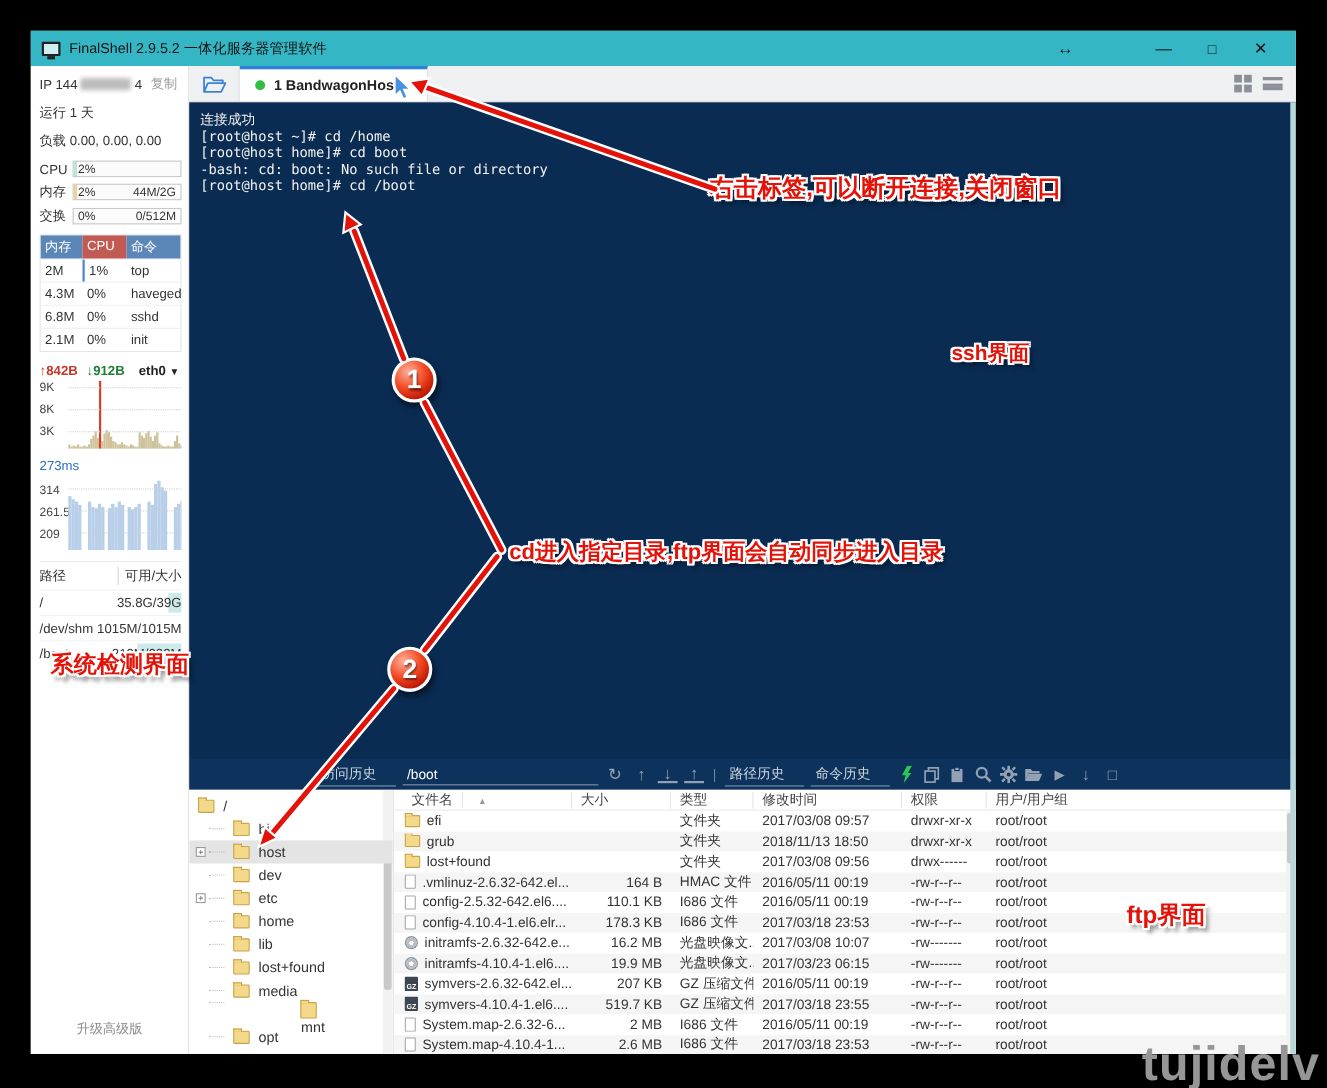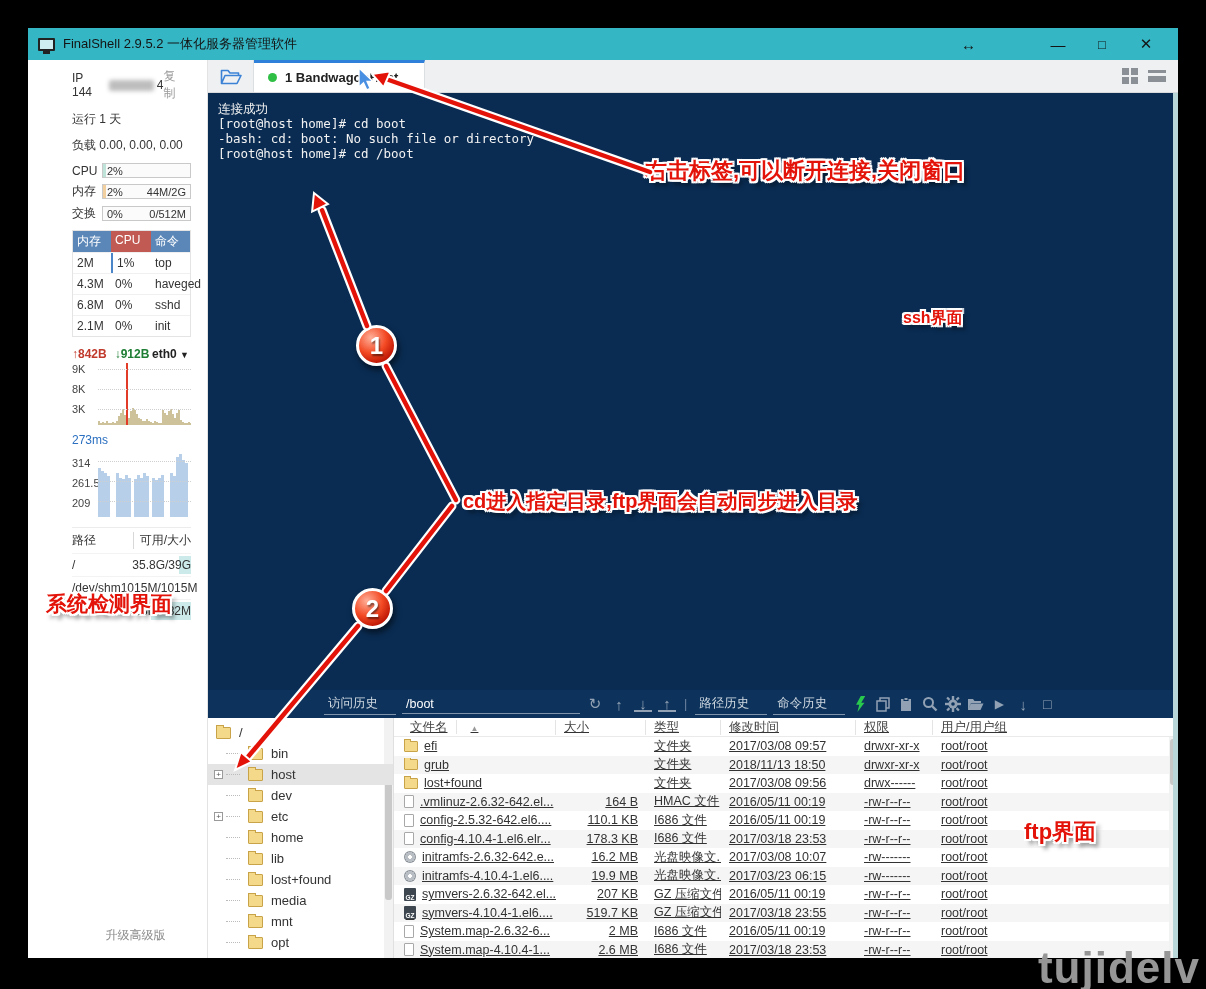--- a/index.html
+++ b/index.html
@@ -17,22 +17,22 @@
   .app-icon::after { content:""; position:absolute; left:3px; bottom:-5px; width:7px; height:3px; background:#222; }
   .tb-title { flex:0 0 auto; }
   .tb-spacer { flex:1; }
   .tb-resize { margin-right:60px; font-size:15px; font-weight:bold; }
   .tb-btn { width:44px; text-align:center; font-size:15px; cursor:default; }
   .tb-btn.max { font-size:13px; }
 
   .body { display:flex; height:898px; }
 
   
-  .sidebar { width:144px; background:#fff; font-size:12px; color:#333; padding:8px 16px 0 8px;
-             position:relative; flex:0 0 144px; border-right:1px solid #e3e3e3;margin-left:36px; }
+  .sidebar { width:144px; background:#fff; font-size:12px; color:#333; padding:8px 6px 0 8px;
+             position:relative; flex:0 0 144px; border-right:1px solid #e3e3e3; }
   .ip-row { display:flex; align-items:center; margin-bottom:9px; }
   .blur-ip { display:inline-block; width:46px; height:11px; margin:0 3px; background:#bdbdbd;
              border-radius:2px; filter:blur(2px); }
   .copy-link { margin-left:auto; color:#9a9a9a; padding-right:4px; }
   .sb-line { margin-bottom:9px; }
   .gauge { display:flex; align-items:center; margin-bottom:5px; }
   .gauge-label { width:30px; flex:0 0 30px; }
   .gauge-bar { position:relative; flex:1; height:15px; border:1px solid #c9c9c9; background:#fbfbfb; }
   .gauge-fill { position:absolute; left:0; top:0; bottom:0; }
   .gauge-fill.cpu { background:#bfe3d9; }
@@ -111,21 +111,21 @@
   .tree-row { display:flex; align-items:center; height:21px; position:relative; }
   .tree-row.sel { background:#e4e4e4; }
   .expander { position:absolute; left:6px; width:9px; height:9px; border:1px solid #9a9a9a; background:#fff;
               font-size:8px; line-height:7px; text-align:center; color:#555; }
   .tree-dots { position:absolute; left:18px; width:14px; border-top:1px dotted #bbb; }
   .folder { width:15px; height:12px; background:#f5d98b; border:1px solid #c9a348; border-radius:1px;
             position:relative; margin-right:8px; flex:0 0 15px; }
   .folder::before { content:""; position:absolute; left:-1px; top:-3px; width:6px; height:2px;
                     background:#f5d98b; border:1px solid #c9a348; border-bottom:none; }
 
-  .ft { flex:1; position:relative; font-size:12.5px; color:#333; overflow:hidden;text-decoration:underline; }
+  .ft { flex:1; position:relative; font-size:12.5px; color:#333; overflow:hidden; }
   .ft-head { display:grid; grid-template-columns:162px 90px 75px 135px 77px 1fr; height:19px;
              align-items:center; border-bottom:1px solid #eaeaea; color:#444; }
   .ft-head span { padding:0 8px; border-right:1px solid #e4e4e4; height:15px; line-height:15px; }
   .ft-head span:last-child { border-right:none; }
   .sort { font-size:8px; color:#999; margin-left:6px; }
   .ft-row { display:grid; grid-template-columns:162px 90px 75px 135px 77px 1fr; height:18.5px; align-items:center; }
   .ft-row:nth-child(even) { background:#f5f5f5; }
   .ft-cell { padding:0 8px; white-space:nowrap; overflow:hidden; }
   .ft-cell.name { display:flex; align-items:center; gap:6px; padding-left:10px; }
   .ft-cell.size { text-align:right; }
@@ -148,21 +148,21 @@
               box-shadow:2px 3px 7px rgba(0,0,0,.35); z-index:20; padding:3px 0; font-size:12.5px; color:#3a3a3a; }
   .menu-item { padding:6px 10px; white-space:nowrap; }
   .menu-item.disabled { color:#b5b5b5; }
   .menu-sep { border-top:1px solid #e3e3e3; margin:3px 6px; }
 
   
   .anno { position:absolute; color:#e31309; font-weight:bold; z-index:40; white-space:nowrap;
           text-shadow:-2px -2px 0 #fff, 2px -2px 0 #fff, -2px 2px 0 #fff, 2px 2px 0 #fff,
                       0 -2px 0 #fff, 0 2px 0 #fff, -2px 0 0 #fff, 2px 0 0 #fff, 4px 5px 4px rgba(0,0,0,.55); }
   .anno.tab-tip { left:645px; top:156px; font-size:22px; }
-  .anno.ssh { left:903px; top:308px; font-size:16px; }
+  .anno.ssh { left:865px; top:308px; font-size:19px; }
   .anno.cd-tip { left:463px; top:488px; font-size:20px; }
   .anno.sysmon { left:46px; top:590px; font-size:21px; }
   .anno.ftp { left:1024px; top:817px; font-size:22px; }
   .badge { position:absolute; width:41px; height:41px; border-radius:50%; z-index:45;
            background:radial-gradient(circle at 34% 28%, #ffb09a, #f34a24 45%, #bc1403 78%);
            border:3px solid #fff; box-shadow:2px 4px 6px rgba(0,0,0,.55);
            color:#fff; font-size:24px; font-weight:bold; text-align:center; line-height:35px;
            text-shadow:1px 2px 2px rgba(0,0,0,.5); }
   .badge.b1 { left:356px; top:325px; }
   .badge.b2 { left:352px; top:588px; }
@@ -420,20 +420,21 @@
                 <i></i>
                 <i></i>
               </span>
             <span class="ham-icon"></span>
           </div>
         </div>
 
         <div class="terminal">
           <div id="term-lines">
               <div class="term-line">连接成功</div>
+              <div class="term-line">[root@host ~]# cd /home</div>
               <div class="term-line">[root@host home]# cd boot</div>
               <div class="term-line">-bash: cd: boot: No such file or directory</div>
               <div class="term-line">[root@host home]# cd /boot</div>
             </div>
         </div>
 
         <div class="ftp-toolbar">
           <span class="tb-field">访问历史</span>
           <span class="tb-field path">/boot</span>
           <span class="tico">↻</span>
@@ -532,21 +533,21 @@
               <div class="tree-row" style="padding-left: 40px;">
                 <span class="tree-dots"></span>
                 <span class="folder"></span>
                 <span>lost+found</span>
               </div>
               <div class="tree-row" style="padding-left: 40px;">
                 <span class="tree-dots"></span>
                 <span class="folder"></span>
                 <span>media</span>
               </div>
-              <div class="tree-row" style="padding-left: 40px;">
+              <div class="tree-row" style="padding-left: 40px; flex-direction: column;">
                 <span class="tree-dots"></span>
                 <span class="folder"></span>
                 <span>mnt</span>
               </div>
               <div class="tree-row" style="padding-left: 40px;">
                 <span class="tree-dots"></span>
                 <span class="folder"></span>
                 <span>opt</span>
               </div>
             </div>

